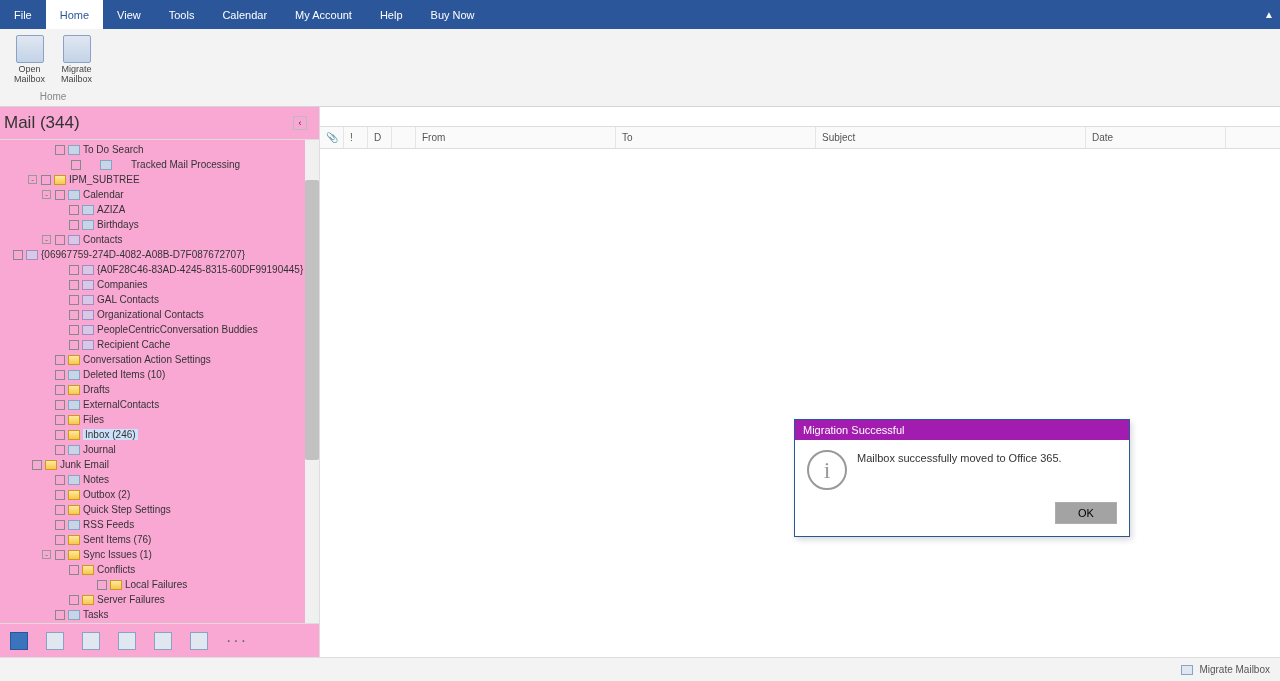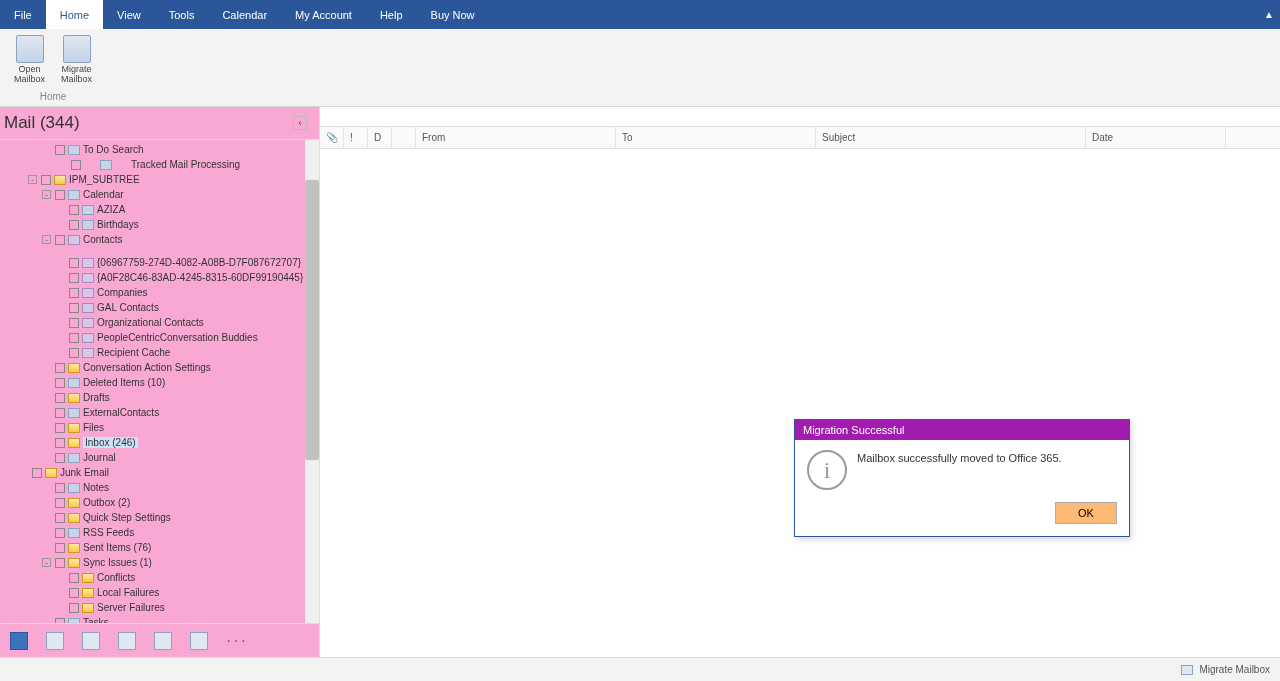--- a/index.html
+++ b/index.html
@@ -51,21 +51,21 @@
     
     .statusbar { height:24px; background:#f3f3f3; border-top:1px solid #ddd; display:flex; justify-content:flex-end; align-items:center; padding:0 10px; font-size:10px; color:#555; gap:6px;}
     .status-icon { width:12px; height:10px; border:1px solid #8aa3c4; background:#e0e7f1;}
     
     .dialog { position:absolute; left:474px; top:270px; width:336px; background:#fff; border:1px solid #2b579a; box-shadow: 2px 3px 6px rgba(0,0,0,0.15);}
     .dialog-title { background:#a21caf; color:#fff; font-size:11px; padding:4px 8px;}
     .dialog-body { display:flex; padding:10px 12px 6px 12px; gap:10px; align-items:flex-start;}
     .info-icon-circle { width:40px; height:40px; border:2px solid #999; border-radius:50%; display:flex; align-items:center; justify-content:center; font-family: Georgia, serif; font-size:24px; color:#999; flex-shrink:0;}
     .dialog-text { font-size:11px; color:#333; padding-top:2px;}
     .dialog-buttons { display:flex; justify-content:flex-end; padding:6px 12px 12px;}
-    .dialog-btn { width:62px; height:22px; background:#fdba74; border:1px solid #adadad; font-size:11px; cursor:pointer;}
+    .dialog-btn { width:62px; height:22px; background:#a3a3a3; border:1px solid #adadad; font-size:11px; cursor:pointer;}
   </style>
 </head>
 <body>
 
 <div class="titlebar">
   <div id="menu-tabs" style="display:flex;">
       <div class="tab">File</div>
       <div class="tab active">Home</div>
       <div class="tab">View</div>
       <div class="tab">Tools</div>
@@ -138,21 +138,21 @@
           <div class="tree-check"></div>
           <div class="tree-icon generic"></div>
           <div class="tree-label">Birthdays</div>
         </div>
         <div class="tree-item" style="padding-left: 42px;">
           <div class="tree-toggle">-</div>
           <div class="tree-check"></div>
           <div class="tree-icon contact"></div>
           <div class="tree-label">Contacts</div>
         </div>
-        <div class="tree-item" style="padding-left: 56px; margin-top: 8px;">
+        <div class="tree-item" style="">
           <div class="tree-toggle hidden"></div>
           <div class="tree-check"></div>
           <div class="tree-icon contact"></div>
           <div class="tree-label">{06967759-274D-4082-A08B-D7F087672707}</div>
         </div>
         <div class="tree-item" style="padding-left: 56px;">
           <div class="tree-toggle hidden"></div>
           <div class="tree-check"></div>
           <div class="tree-icon contact"></div>
           <div class="tree-label">{A0F28C46-83AD-4245-8315-60DF99190445}</div>
@@ -270,21 +270,21 @@
           <div class="tree-check"></div>
           <div class="tree-icon folder"></div>
           <div class="tree-label">Sync Issues (1)</div>
         </div>
         <div class="tree-item" style="padding-left: 56px;">
           <div class="tree-toggle hidden"></div>
           <div class="tree-check"></div>
           <div class="tree-icon folder"></div>
           <div class="tree-label">Conflicts</div>
         </div>
-        <div class="tree-item" style="padding-left: 56px;">
+        <div class="tree-item" style="padding-left: 84px;">
           <div class="tree-toggle hidden"></div>
           <div class="tree-check"></div>
           <div class="tree-icon folder"></div>
           <div class="tree-label">Local Failures</div>
         </div>
         <div class="tree-item" style="padding-left: 56px;">
           <div class="tree-toggle hidden"></div>
           <div class="tree-check"></div>
           <div class="tree-icon folder"></div>
           <div class="tree-label">Server Failures</div>

